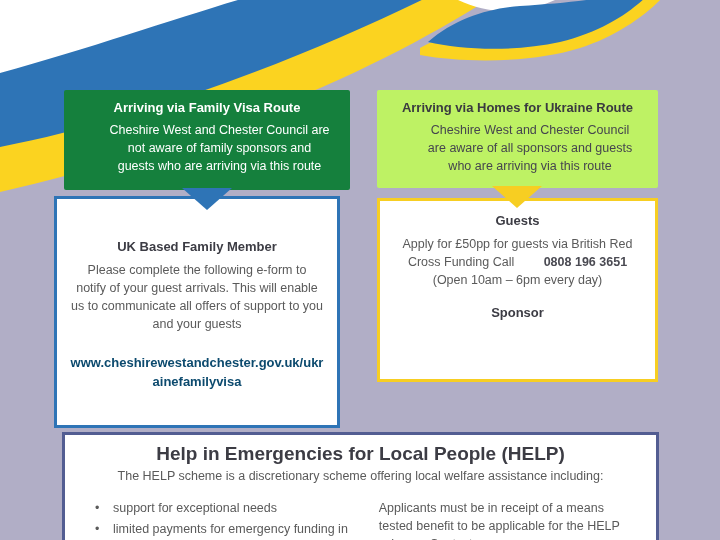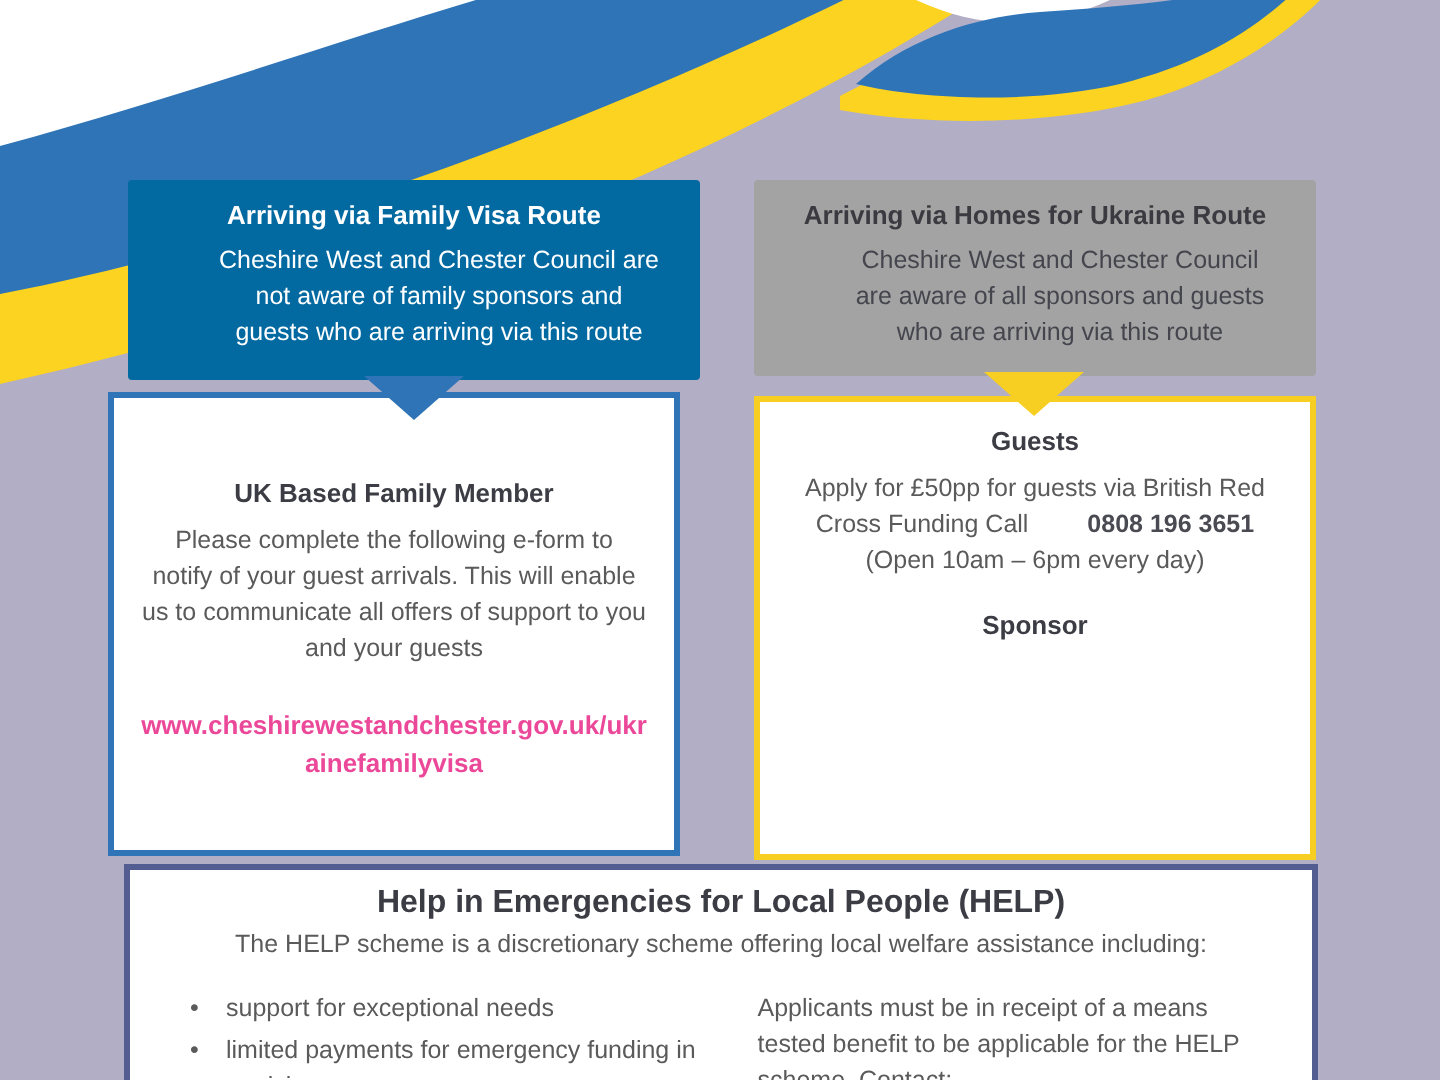--- a/index.html
+++ b/index.html
@@ -5,47 +5,47 @@
   html,body{margin:0;padding:0;}
   .canvas{
     position:relative;width:720px;height:540px;overflow:hidden;
     background:#b1aec6;
     font-family:"Liberation Sans", sans-serif;
   }
   .waves{position:absolute;top:0;left:0;width:720px;height:230px;}
 
   
   .callout{position:absolute;text-align:center;border-radius:2px;}
-  .callout.blue{left:64px;top:90px;width:286px;height:100px;background:#0369a1;color:#ffffff;}
-  .callout.yellow{left:377px;top:90px;width:281px;height:98px;background:#a3a3a3;color:#45454e;}
+  .callout.blue{left:64px;top:90px;width:286px;height:100px;background:#15803d;color:#ffffff;}
+  .callout.yellow{left:377px;top:90px;width:281px;height:98px;background:#bef264;color:#45454e;}
   .co-title{font-weight:bold;font-size:13px;padding-top:10px;}
   .callout.yellow .co-title{color:#3a3a40;}
   .co-body{font-size:12.5px;line-height:18px;padding:6px 20px 0 20px;margin-left:25px;}
 
   
   .pointer{position:absolute;width:0;height:0;border-left:25px solid transparent;border-right:25px solid transparent;}
   .pointer.p-blue{left:182px;top:188px;border-top:22px solid #2e74b6;z-index:3;}
   .pointer.p-yellow{left:492px;top:186px;border-top:22px solid #f7ce22;z-index:3;}
 
   
   .detail{position:absolute;background:#ffffff;text-align:center;box-sizing:border-box;z-index:2;}
   .detail.b-blue{left:54px;top:196px;width:286px;height:232px;border:3px solid #2e74b6;}
-  .detail.b-yellow{left:377px;top:198px;width:281px;height:232px;border:3px solid #f7ce22;}
+  .detail.b-yellow{left:377px;top:198px;width:281px;height:184px;border:3px solid #f7ce22;}
   .d-title{font-weight:bold;font-size:13px;color:#3c3c44;}
   .detail.b-blue .d-title{margin-top:40px;}
   .d-body{font-size:12.5px;line-height:18px;color:#5a5a5a;margin:7px 14px 0 14px;}
-  .d-link{font-weight:bold;font-size:13px;line-height:19px;color:#ec4899;margin:20px 12px 0 12px;word-break:break-all;}
+  .d-link{font-weight:bold;font-size:13px;line-height:19px;color:#0c4a6e;margin:20px 12px 0 12px;word-break:break-all;}
   .detail.b-yellow .d-title.first{margin-top:12px;}
   .d-phone{font-weight:bold;color:#4a4a52;padding-left:26px;}
   .d-title.second{margin-top:16px;}
 
   
   .help-box{position:absolute;left:62px;top:432px;width:597px;height:130px;background:#ffffff;
     border:3px solid #535d92;box-sizing:border-box;z-index:2;}
-  .help-title{font-weight:bold;font-size:16px;color:#3c3c44;text-align:center;margin-top:8px;}
+  .help-title{font-weight:bold;font-size:19px;color:#3c3c44;text-align:center;margin-top:8px;}
   .help-intro{font-size:12.5px;color:#5a5a5a;text-align:center;margin-top:4px;}
   .help-cols{display:flex;margin:16px 24px 0 30px;gap:26px;text-align:left;}
   .help-left{width:285px;}
   .help-right{width:280px;font-size:12.5px;line-height:18px;color:#5a5a5a;}
   .bullet-item{display:flex;font-size:12.5px;line-height:18px;color:#5a5a5a;margin-bottom:3px;}
   .bullet-dot{width:18px;flex:0 0 18px;color:#5a5a5a;}
 </style>
 </head>
 <body>
 

